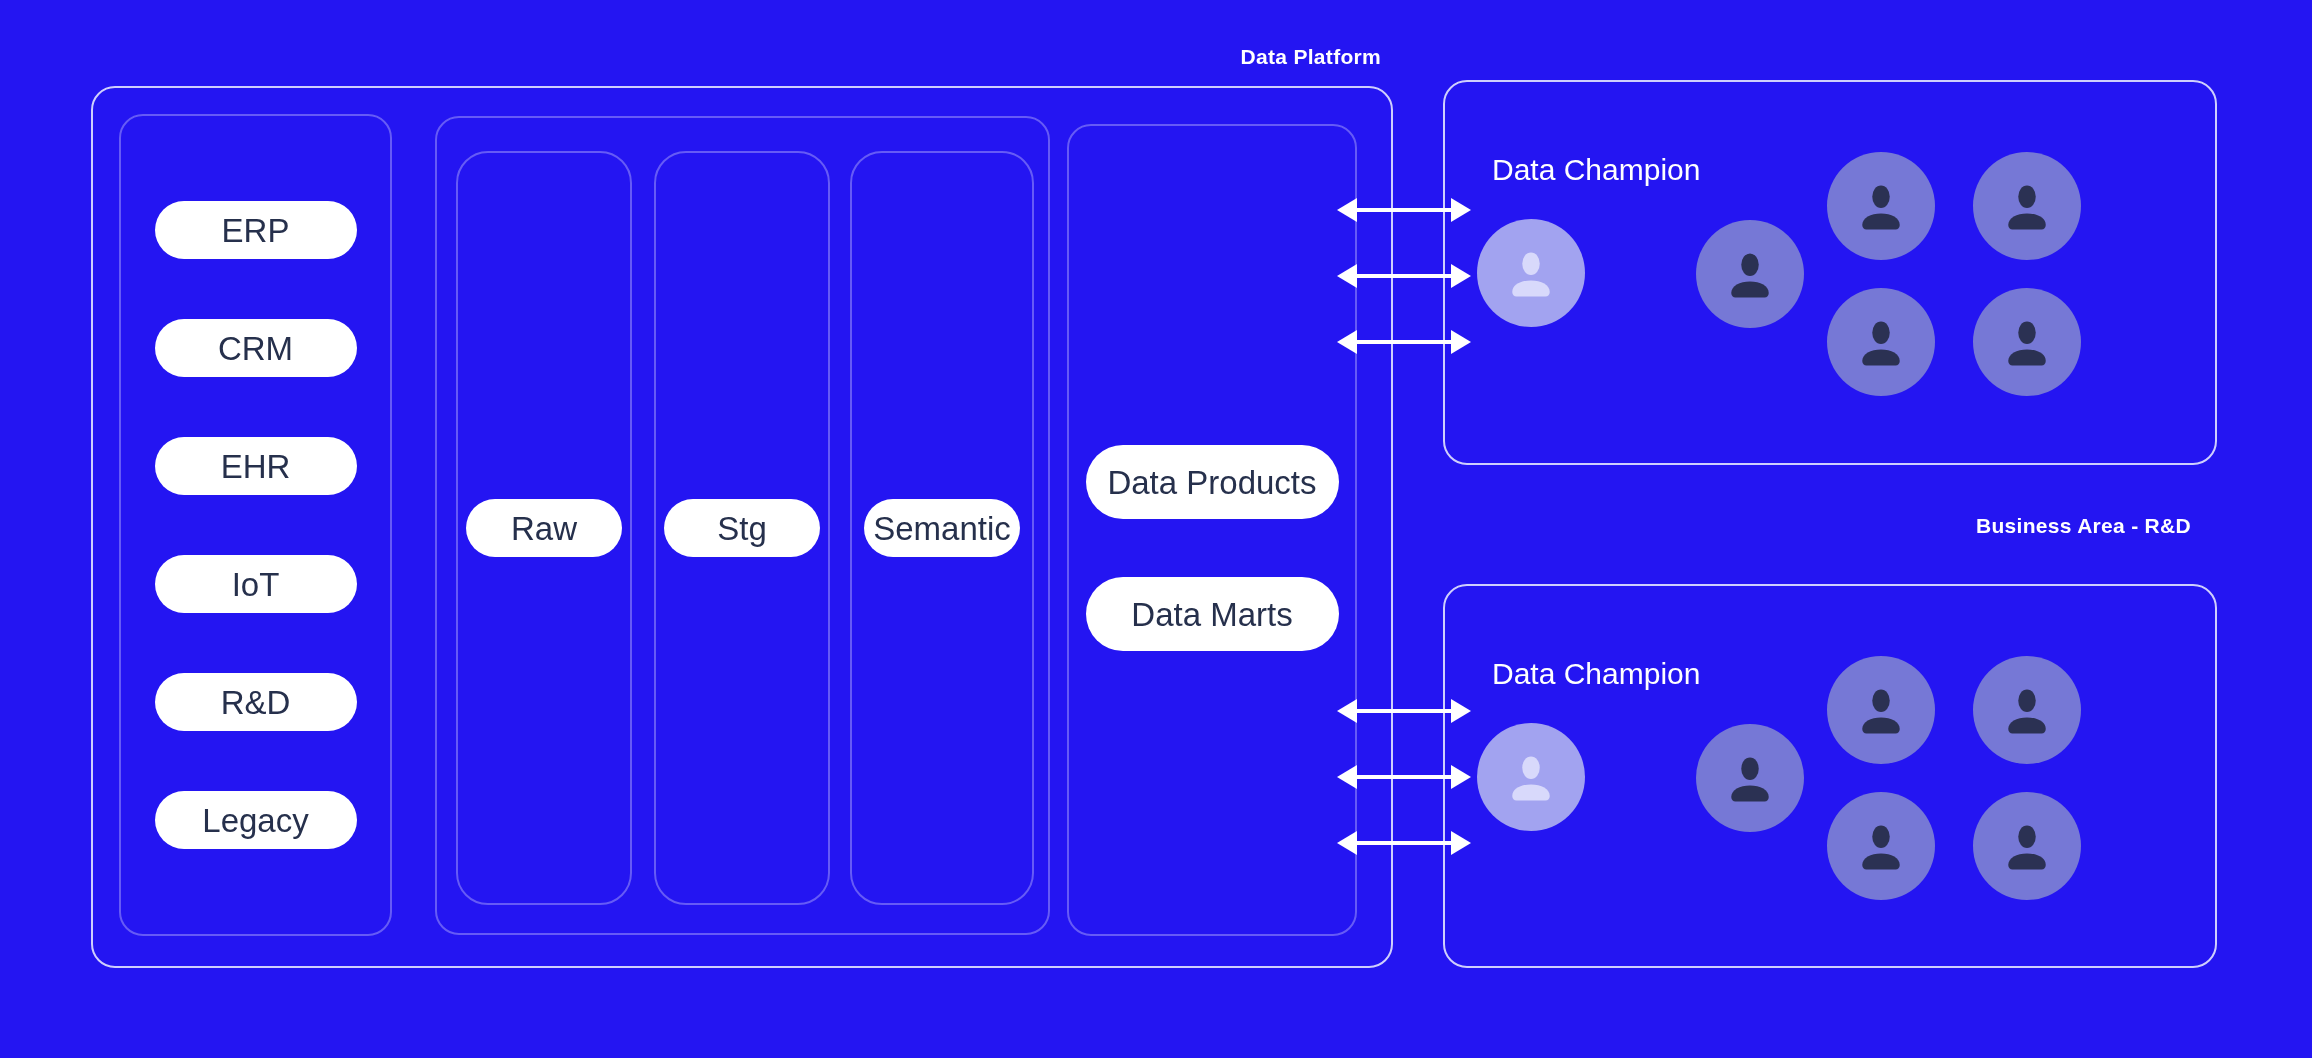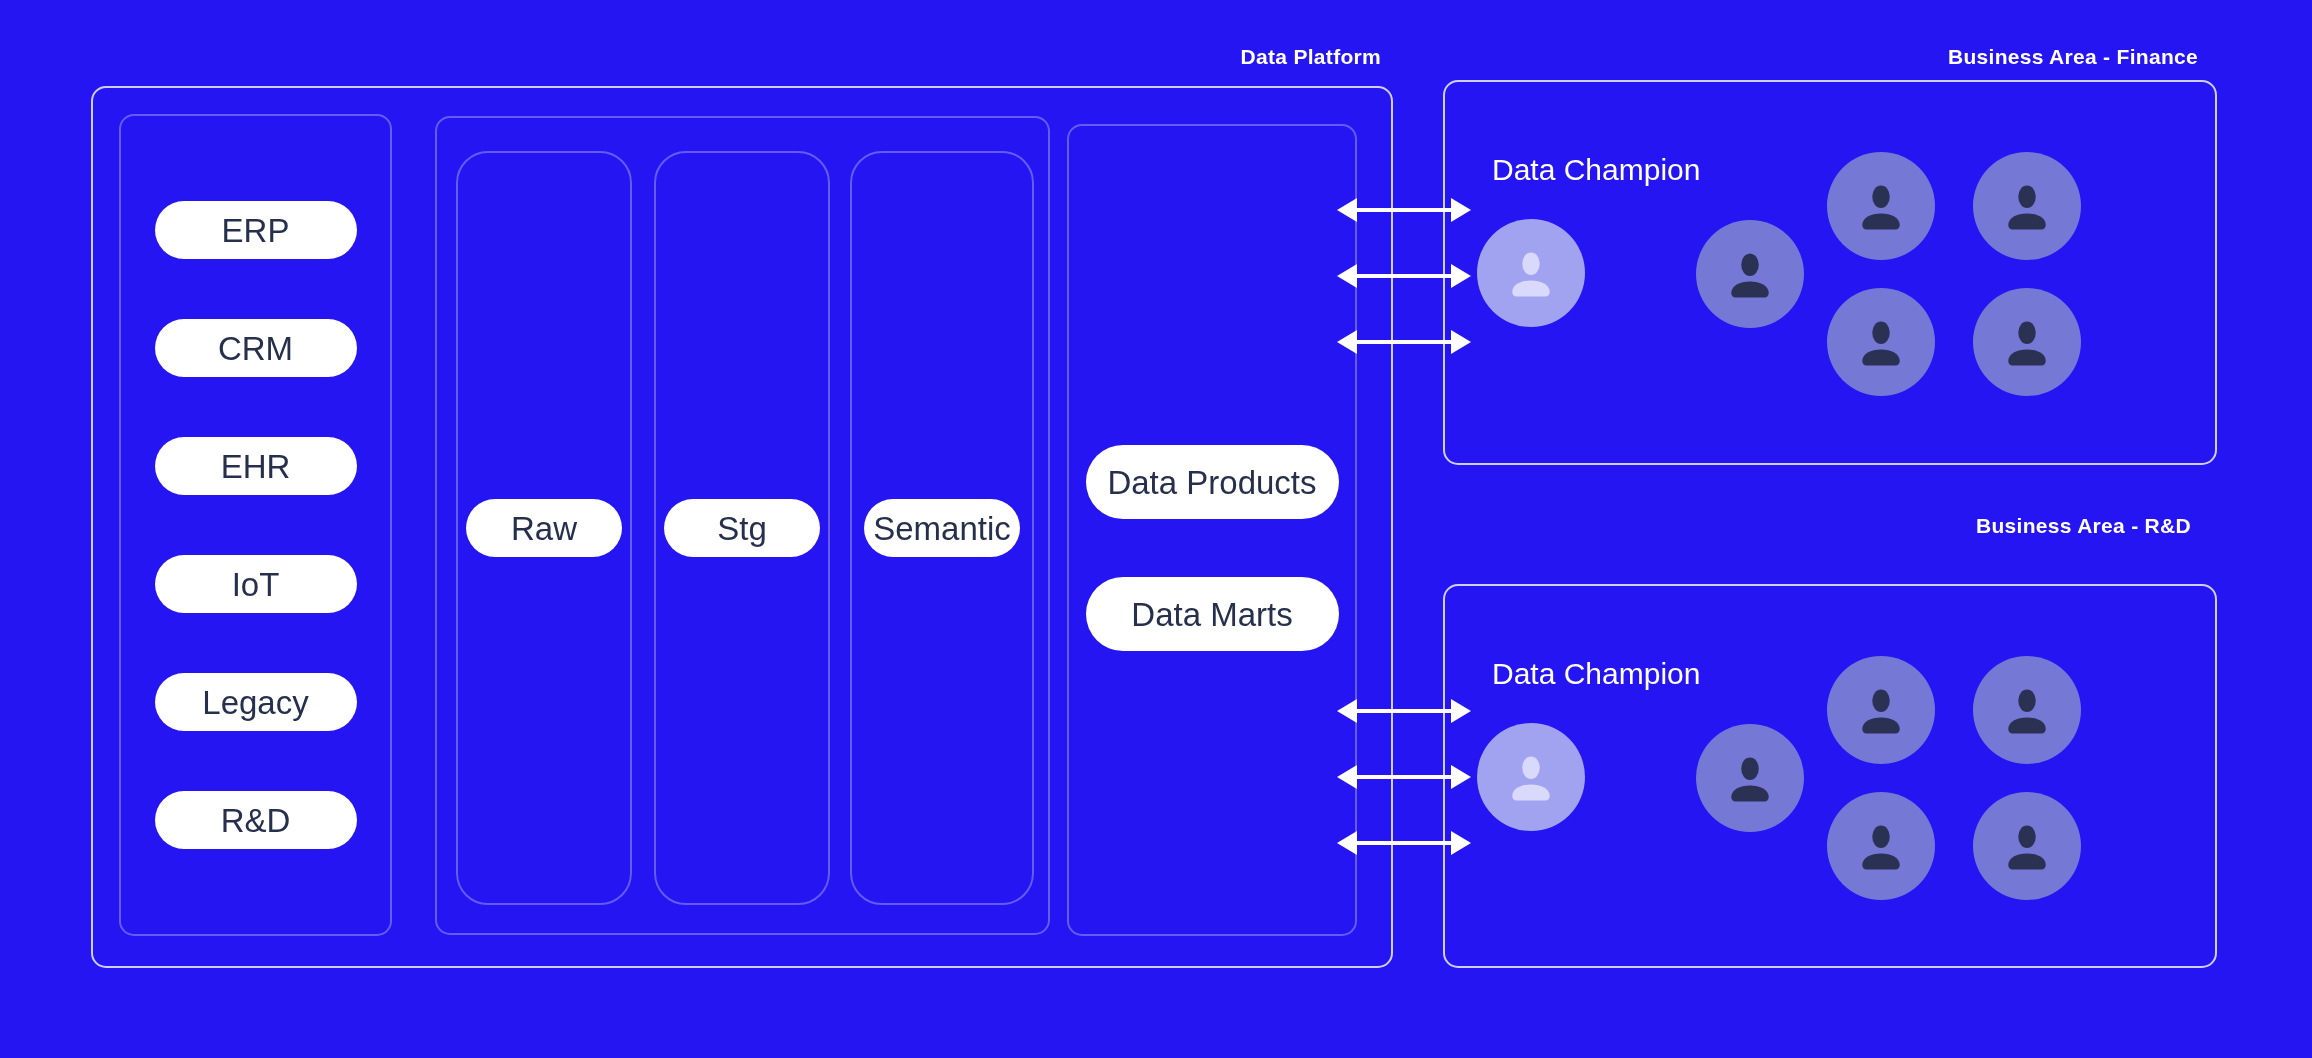--- a/index.html
+++ b/index.html
@@ -22,21 +22,21 @@
     font-family:"Liberation Sans", sans-serif;
   }
   .title{
     position:absolute;color:var(--title-text);font-size:21px;font-weight:700;
     white-space:nowrap;line-height:34px;letter-spacing:0.3px;
   }
   .platform-title{top:40px;right:931px;}
   .finance-title{top:40px;right:114px;}
   .rnd-title{top:509px;right:121px;}
 
-  .outline{position:absolute;border:2px solid var(--border-faint);border-radius:15px;box-sizing:border-box;}
+  .outline{position:absolute;border:2px solid var(--border-faint);border-radius:24px;box-sizing:border-box;}
   .outline.bright{border-color:var(--border-bright);}
 
   .platform-box{left:91px;top:86px;width:1302px;height:882px;}
   .sources-col{left:26px;top:26px;width:273px;height:822px;
     display:flex;flex-direction:column;align-items:center;justify-content:center;gap:60px;}
   .middle-box{left:342px;top:28px;width:615px;height:819px;}
   .stage-col{top:33px;width:176px;height:754px;border-radius:32px;
     display:flex;align-items:center;justify-content:center;}
   .stage-col.col-raw{left:19px;justify-content:center;}
   .stage-col.col-stg{left:217px;}
@@ -88,32 +88,31 @@
     <g id="person-glyph">
       <ellipse cx="12" cy="8.3" rx="3.5" ry="4.5"></ellipse>
       <path d="M4.5 19.6c0-2.9 3.4-4.6 7.5-4.6s7.5 1.7 7.5 4.6c0 1-.7 1.8-1.7 1.8H6.2c-1 0-1.7-.8-1.7-1.8z"></path>
     </g>
   </defs>
 </svg>
 
 <div class="canvas">
 
   <div class="title platform-title">Data Platform</div>
-  <div class="title finance-title">Business Area - Finance</div>
   <div class="title rnd-title">Business Area - R&amp;D</div>
 
   <div class="outline bright platform-box">
 
     <div class="outline sources-col">
       <div class="pill source">ERP</div>
       <div class="pill source">CRM</div>
       <div class="pill source">EHR</div>
       <div class="pill source">IoT</div>
+      <div class="pill source">R&amp;D</div>
       <div class="pill source">Legacy</div>
-      <div class="pill source">R&amp;D</div>
     </div>
 
     <div class="outline middle-box">
       <div class="outline stage-col col-raw">
         <div class="pill stage">Raw</div>
       </div>
       <div class="outline stage-col col-semantic">
         <div class="pill stage">Semantic</div>
       </div>
       <div class="outline stage-col col-stg">

